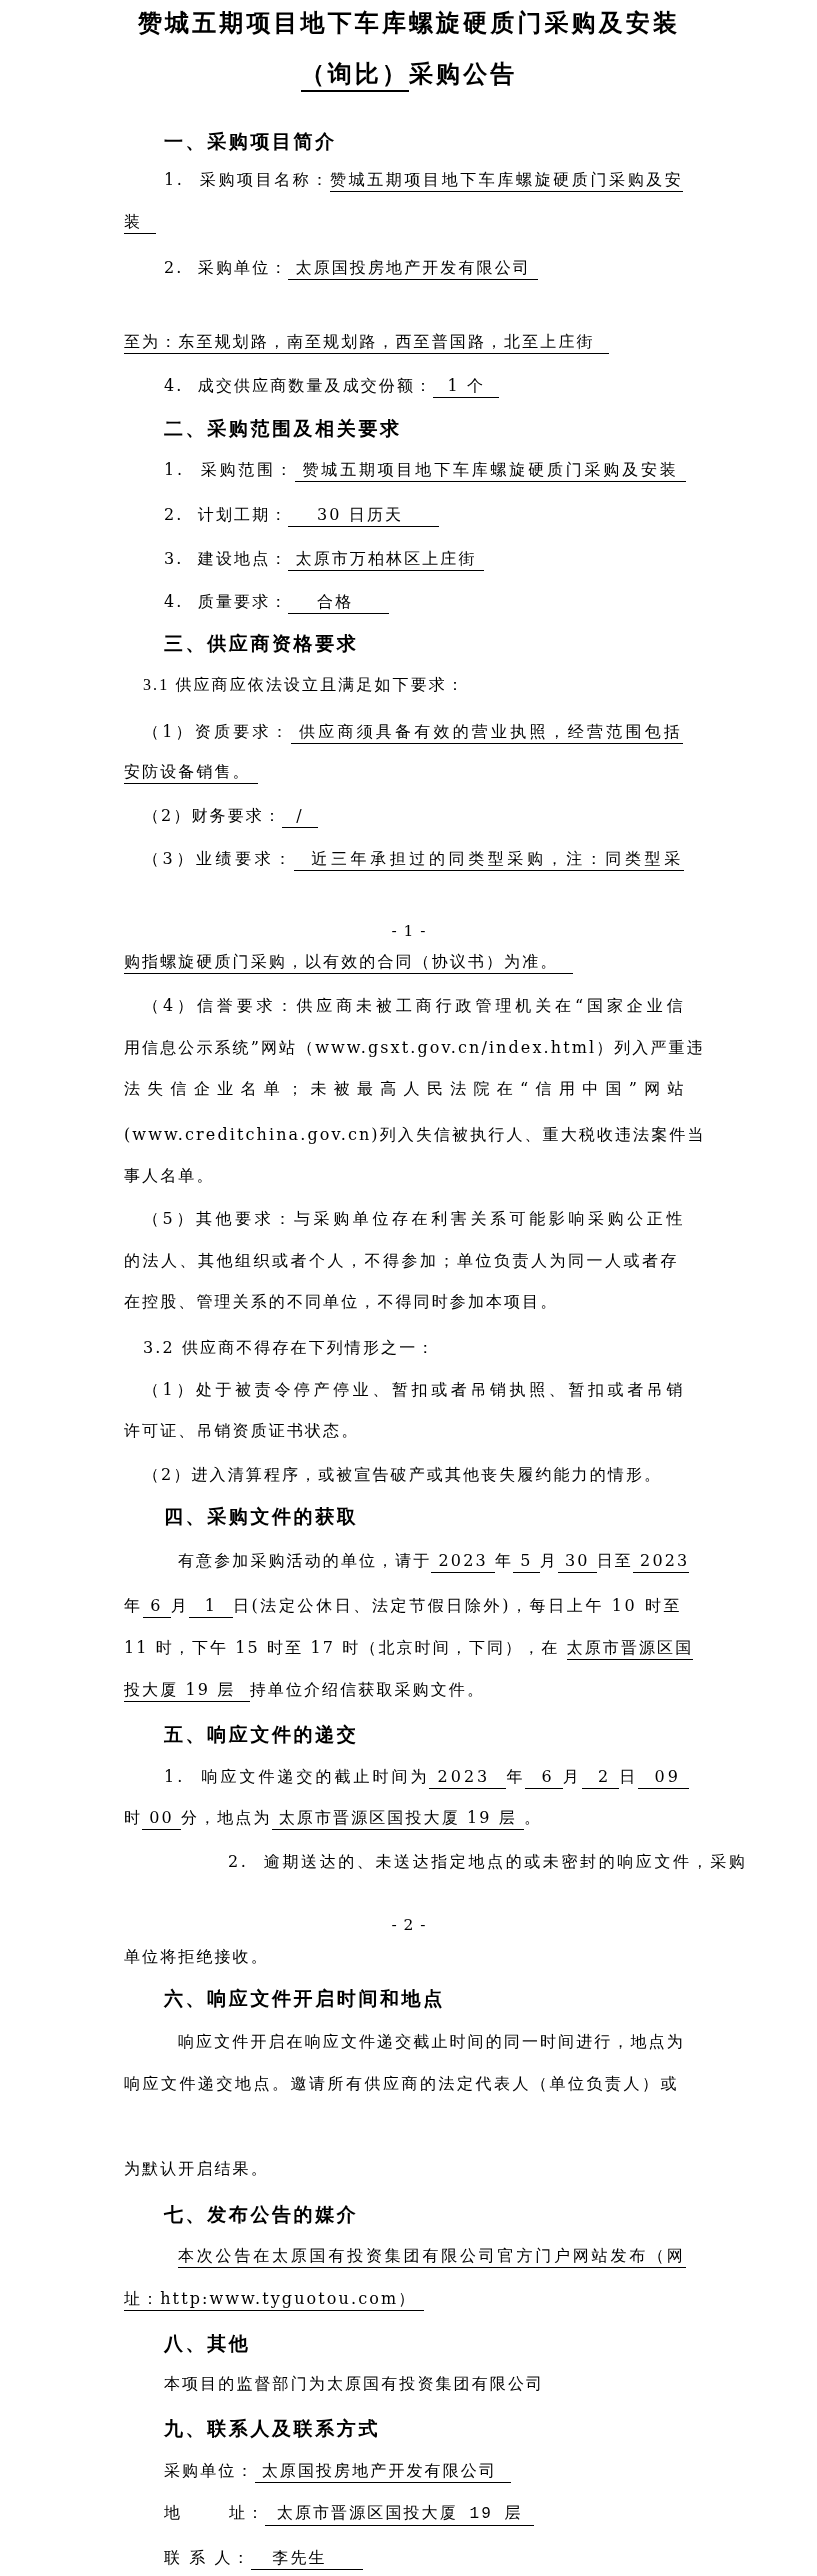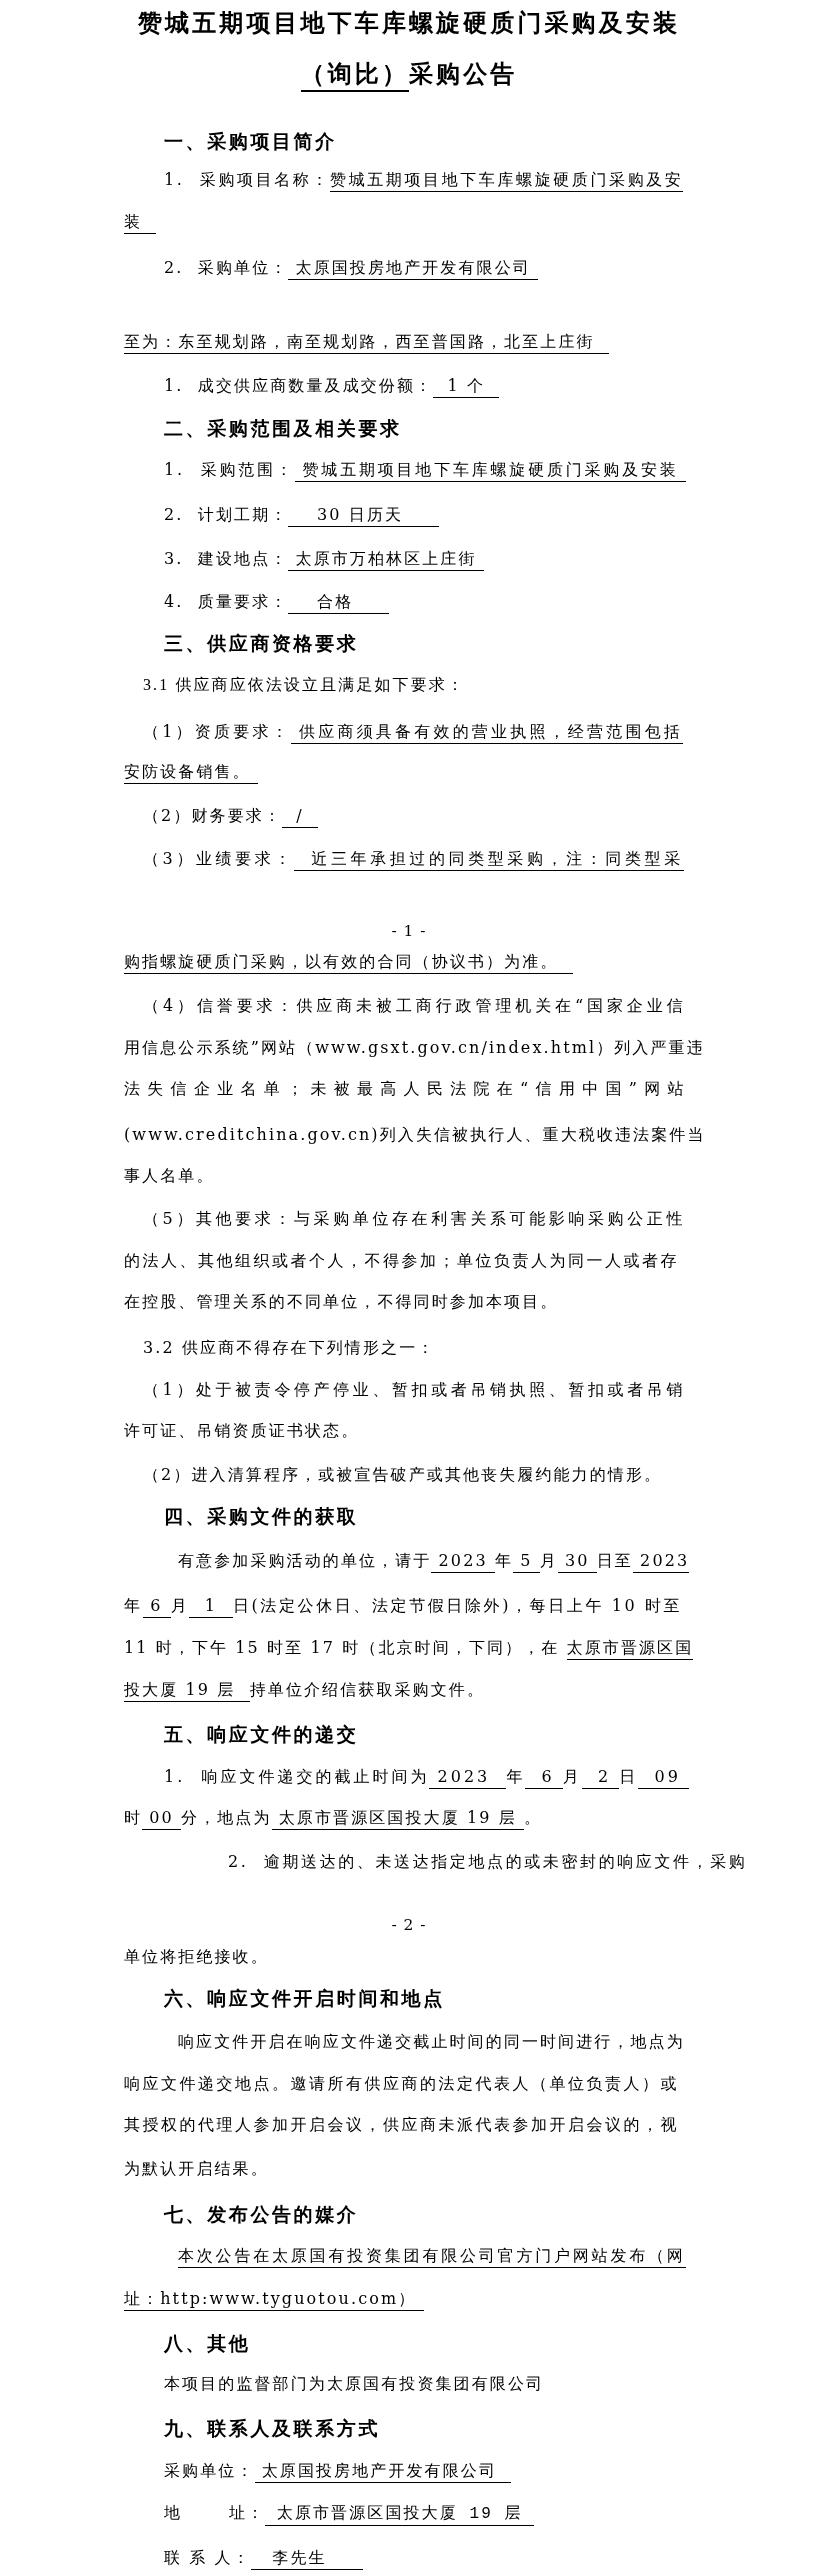--- a/index.html
+++ b/index.html
@@ -29,21 +29,21 @@
 <body>
 
 <div class="page">
     <div class="line title center" style="top: 7.2px;"><span class="">赞城五期项目地下车库螺旋硬质门采购及安装</span></div>
     <div class="line title center" style="top: 58px;"><span class="u">（询比）</span><span class="">采购公告</span></div>
     <div class="line heading" style="top: 129px; left: 164px;"><span class="">一、采购项目简介</span></div>
     <div class="line body" style="top: 170px; left: 164px; letter-spacing: 2.6px;"><span class="">1.  采购项目名称：</span><span class="u">赞城五期项目地下车库螺旋硬质门采购及安</span></div>
     <div class="line body" style="top: 212px; left: 124px;"><span class="u">装  </span></div>
     <div class="line body" style="top: 258px; left: 164px;"><span class="">2.  采购单位：</span><span class="u"> 太原国投房地产开发有限公司 </span></div>
     <div class="line body" style="top: 332px; left: 124px;"><span class="u">至为：东至规划路，南至规划路，西至普国路，北至上庄街  </span></div>
-    <div class="line body" style="top: 376px; left: 164px;"><span class="">1.  成交供应商数量及成交份额：</span><span class="u">  1 个  </span></div>
+    <div class="line body" style="top: 376px; left: 164px;"><span class="">4.  成交供应商数量及成交份额：</span><span class="u">  1 个  </span></div>
     <div class="line heading" style="top: 416px; left: 164px;"><span class="">二、采购范围及相关要求</span></div>
     <div class="line body" style="top: 460px; left: 164px; letter-spacing: 2.8px;"><span class="">1.  采购范围：</span><span class="u"> 赞城五期项目地下车库螺旋硬质门采购及安装 </span></div>
     <div class="line body" style="top: 505px; left: 164px;"><span class="">2.  计划工期：</span><span class="u">    30 日历天     </span></div>
     <div class="line body" style="top: 549px; left: 164px;"><span class="">3.  建设地点：</span><span class="u"> 太原市万柏林区上庄街 </span></div>
     <div class="line body" style="top: 592px; left: 164px;"><span class="">4.  质量要求：</span><span class="u">    合格     </span></div>
     <div class="line heading" style="top: 631px; left: 164px;"><span class="">三、供应商资格要求</span></div>
     <div class="line body" style="top: 675px; left: 143px; font-family: Liberation Serif, serif;"><span class="">3.1 供应商应依法设立且满足如下要求：</span></div>
     <div class="line body" style="top: 722px; left: 143px; letter-spacing: 3.2px;"><span class="">（1）资质要求：</span><span class="u"> 供应商须具备有效的营业执照，经营范围包括</span></div>
     <div class="line body" style="top: 762px; left: 124px;"><span class="u">安防设备销售。 </span></div>
     <div class="line body" style="top: 806px; left: 143px;"><span class="">（2）财务要求：</span><span class="u">  /  </span></div>
@@ -69,21 +69,20 @@
     <div class="line body" style="top: 1680px; left: 124px;"><span class="u">投大厦 19 层  </span><span class="">持单位介绍信获取采购文件。</span></div>
     <div class="line heading" style="top: 1722px; left: 164px;"><span class="">五、响应文件的递交</span></div>
     <div class="line body" style="top: 1767px; left: 164px; letter-spacing: 3px;"><span class="">1.  响应文件递交的截止时间为</span><span class="u"> 2023  </span><span class="">年</span><span class="u">  6 </span><span class="">月</span><span class="u">  2 </span><span class="">日</span><span class="u">  09 </span></div>
     <div class="line body" style="top: 1808px; left: 124px;"><span class="">时</span><span class="u"> 00 </span><span class="">分，地点为</span><span class="u"> 太原市晋源区国投大厦 19 层 </span><span class="">。</span></div>
     <div class="line body" style="top: 1852px; left: 180px; letter-spacing: 2.6px; margin-left: 48px;"><span class="">2.  逾期送达的、未送达指定地点的或未密封的响应文件，采购</span></div>
     <div class="line pagenum center" style="top: 1915px;"><span class="">- 2 -</span></div>
     <div class="line body" style="top: 1947px; left: 124px;"><span class="">单位将拒绝接收。</span></div>
     <div class="line heading" style="top: 1986px; left: 164px;"><span class="">六、响应文件开启时间和地点</span></div>
     <div class="line body" style="top: 2032px; left: 178px;"><span class="">响应文件开启在响应文件递交截止时间的同一时间进行，地点为</span></div>
     <div class="line body" style="top: 2074px; left: 124px; letter-spacing: 2.5px;"><span class="">响应文件递交地点。邀请所有供应商的法定代表人（单位负责人）或</span></div>
-    <div class="line body" style="top: 2115px; left: 124px; letter-spacing: 2.5px;"><span class="">其授权的代理人参加开启会议，供应商未派代表参加开启会议的，视</span></div>
     <div class="line body" style="top: 2159px; left: 124px;"><span class="">为默认开启结果。</span></div>
     <div class="line heading" style="top: 2202px; left: 164px;"><span class="">七、发布公告的媒介</span></div>
     <div class="line body" style="top: 2246px; left: 178px; letter-spacing: 2.8px;"><span class="u">本次公告在太原国有投资集团有限公司官方门户网站发布（网</span></div>
     <div class="line body" style="top: 2289px; left: 124px;"><span class="u">址：http:www.tyguotou.com） </span></div>
     <div class="line heading" style="top: 2331px; left: 164px;"><span class="">八、其他</span></div>
     <div class="line body" style="top: 2374px; left: 164px;"><span class="">本项目的监督部门为太原国有投资集团有限公司</span></div>
     <div class="line heading" style="top: 2416px; left: 164px;"><span class="">九、联系人及联系方式</span></div>
     <div class="line body" style="top: 2461px; left: 164px;"><span class="">采购单位：</span><span class="u"> 太原国投房地产开发有限公司  </span></div>
     <div class="line body" style="top: 2504px; left: 164px; font-family: Liberation Mono, monospace;"><span class="">地    址：</span><span class="u"> 太原市晋源区国投大厦 19 层 </span></div>
     <div class="line body" style="top: 2548px; left: 164px;"><span class="">联 系 人：</span><span class="u">   李先生     </span></div>

